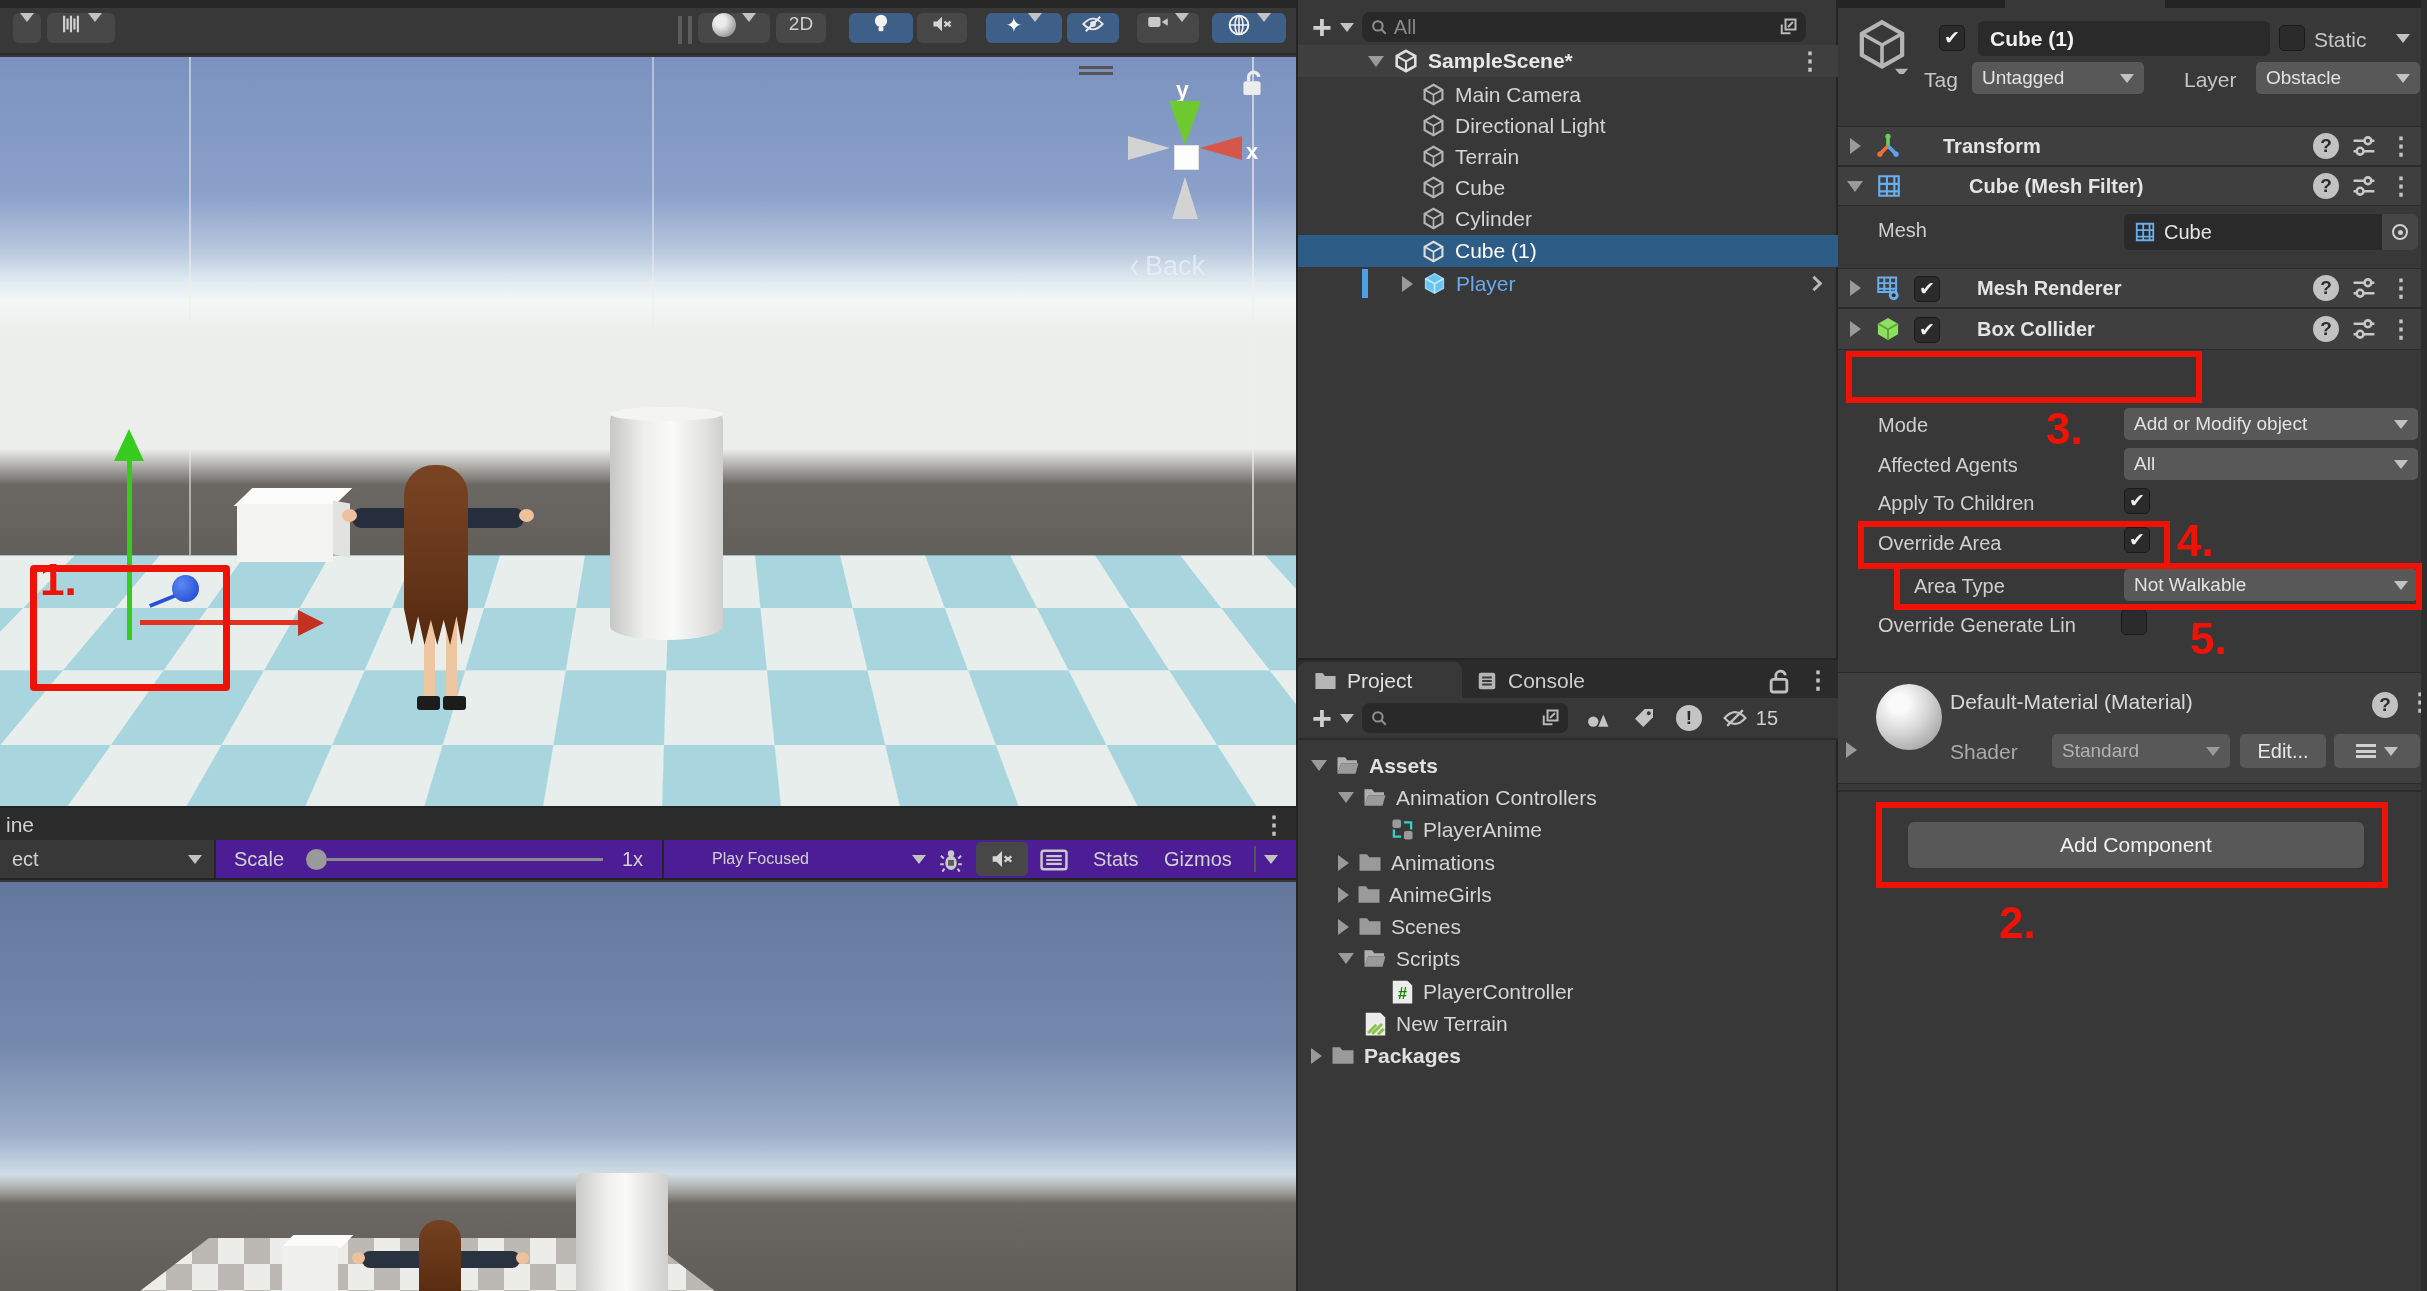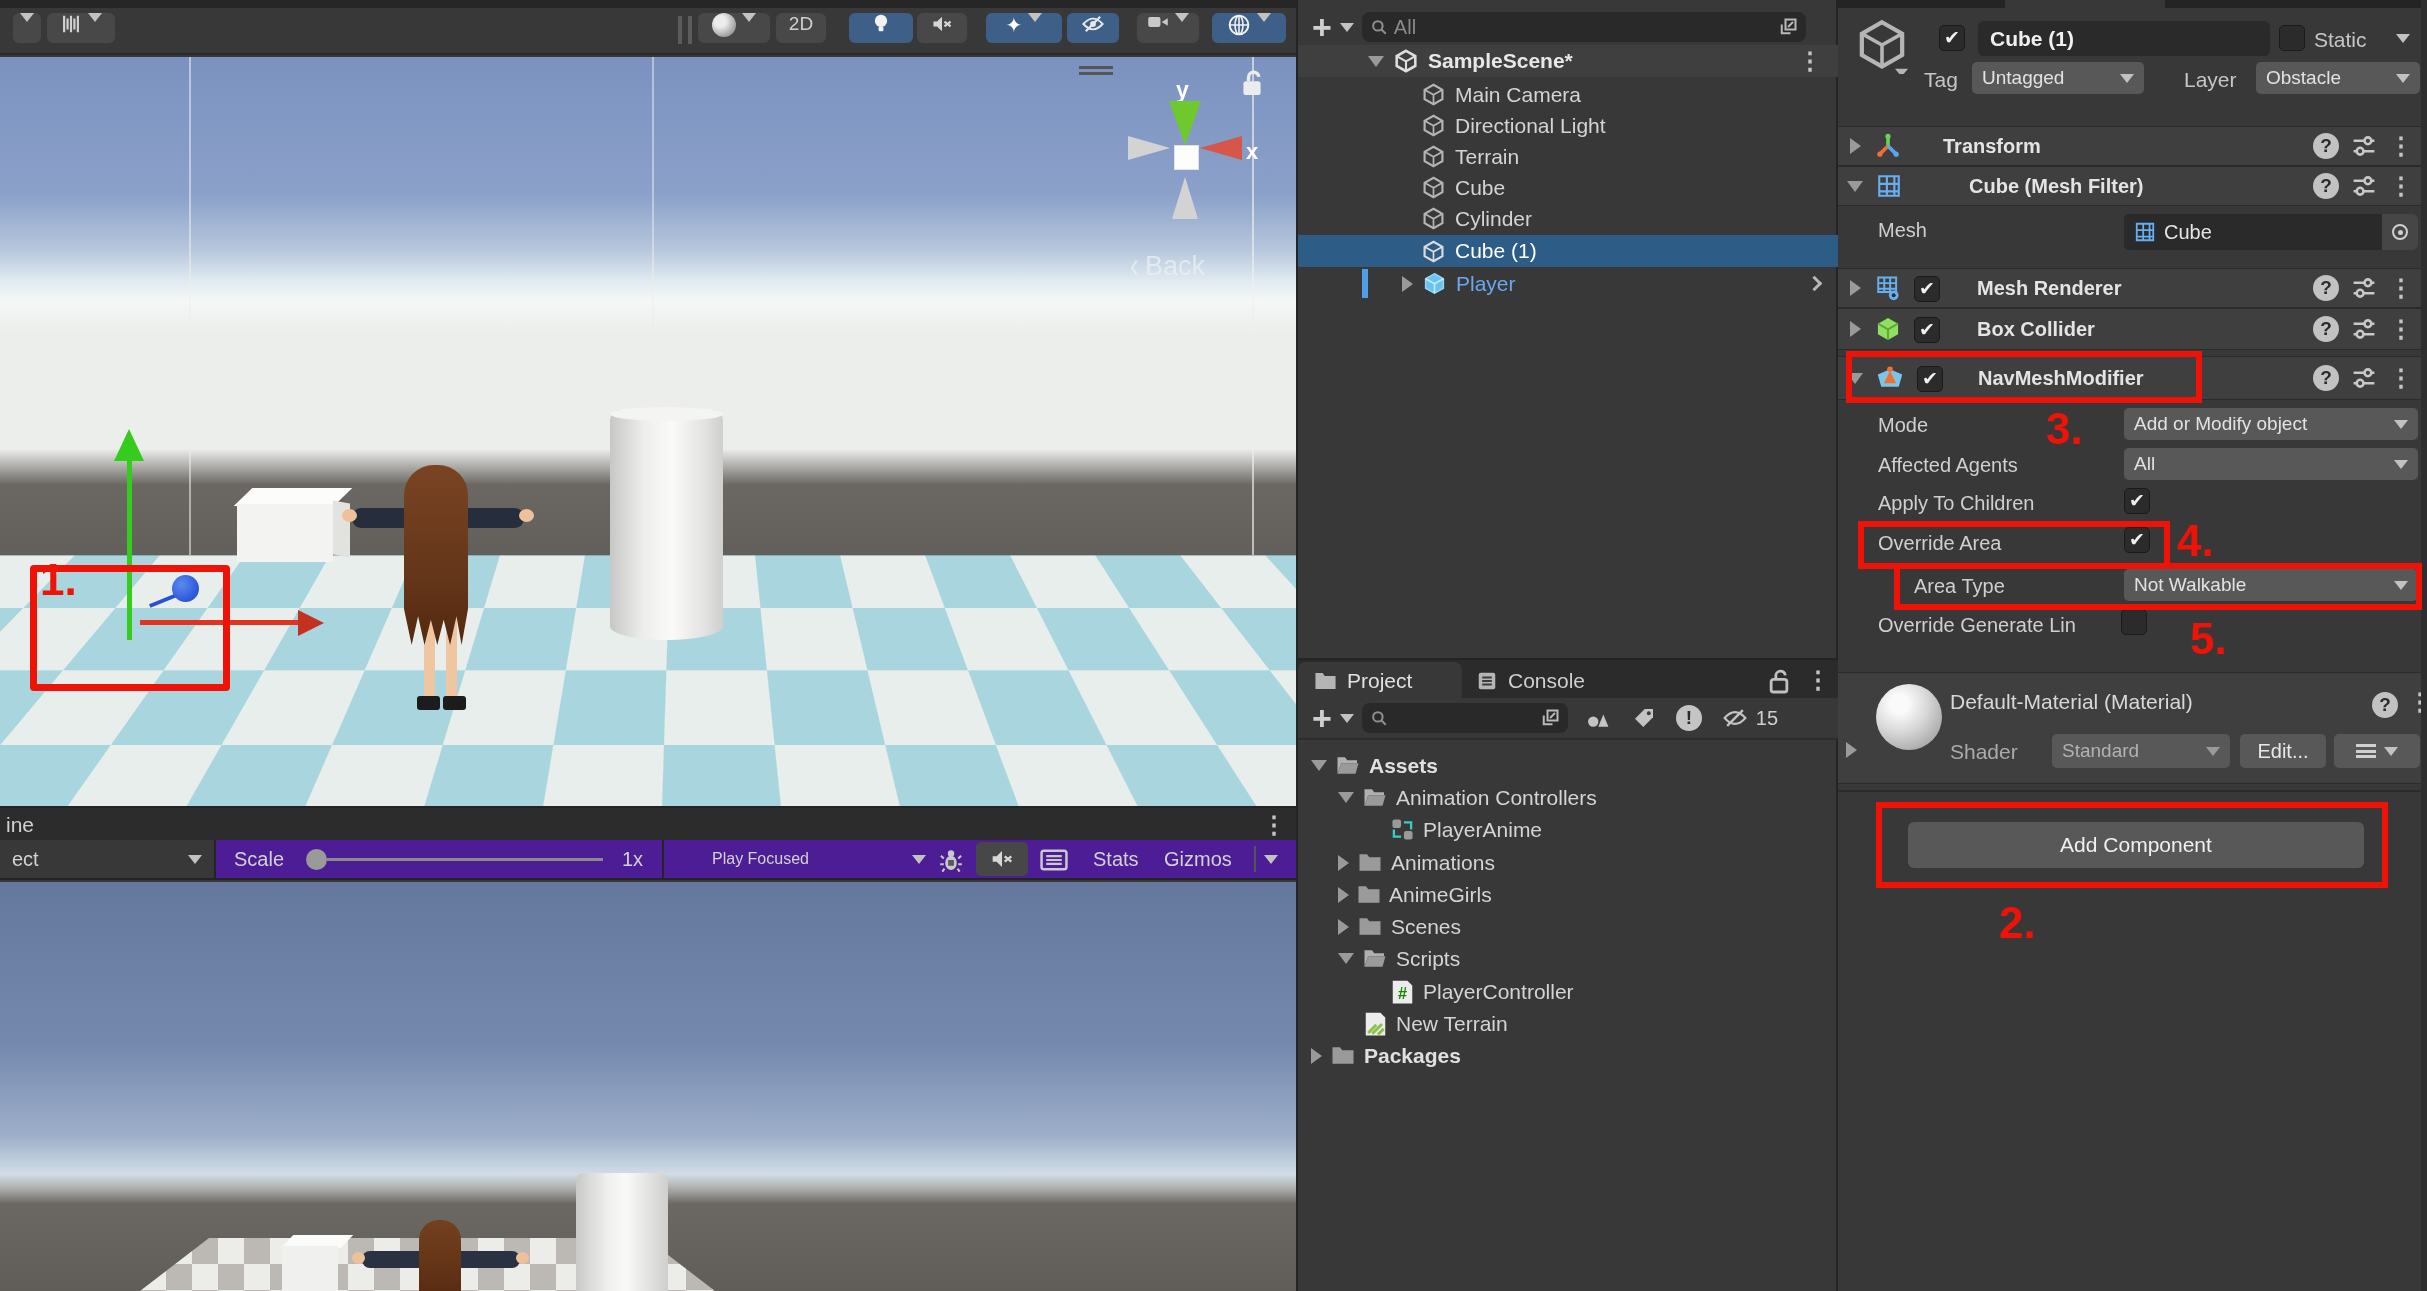--- a/index.html
+++ b/index.html
@@ -553,37 +553,20 @@
       <span class="ttl" style="margin-left:76px">Box Collider</span>
       <span class="help" style="margin-left:auto"></span>
       <svg style="margin-left:12px" width="26" height="26" viewBox="0 0 20 20">
           <path d="M2 6h16M2 14h16" stroke="#c8c8c8" stroke-width="2"></path>
           <circle cx="13" cy="6" r="2.6" fill="#3f3f3f" stroke="#c8c8c8" stroke-width="2"></circle>
           <circle cx="7" cy="14" r="2.6" fill="#3f3f3f" stroke="#c8c8c8" stroke-width="2"></circle>
         </svg>
       <span class="kebab" style="margin:0 14px 0 12px"></span>
     </div>
 
-    <div class="a hdr" style="left:0;top:356px;width:589px;height:44px">
-      <span class="t-dn" style="margin-left:9px"></span>
-      <svg style="margin-left:13px" width="28" height="28" viewBox="0 0 16 16">
-          <path d="M1 6l7-3 7 3-2 7H3z" fill="#7cc4e8"></path>
-          <path d="M8 4L11.5 11h-7z" fill="#f07033"></path>
-          <circle cx="8" cy="3" r="1.6" fill="#f07033"></circle>
-        </svg>
-      <span class="a chk on" style="left:79px;top:9px"></span>
-      <span class="ttl" style="margin-left:74px">NavMeshModifier</span>
-      <span class="help" style="margin-left:auto"></span>
-      <svg style="margin-left:12px" width="26" height="26" viewBox="0 0 20 20">
-          <path d="M2 6h16M2 14h16" stroke="#c8c8c8" stroke-width="2"></path>
-          <circle cx="13" cy="6" r="2.6" fill="#3f3f3f" stroke="#c8c8c8" stroke-width="2"></circle>
-          <circle cx="7" cy="14" r="2.6" fill="#3f3f3f" stroke="#c8c8c8" stroke-width="2"></circle>
-        </svg>
-      <span class="kebab" style="margin:0 14px 0 12px"></span>
-    </div>
 
     <span class="a row-lbl" style="left:40px;top:414px">Mode</span>
     <div class="a dd" style="left:286px;top:408px;width:294px">
       <span>Add or Modify object</span>
         <span class="t-d"></span>
     </div>
     <span class="a row-lbl" style="left:40px;top:454px">Affected Agents</span>
     <div class="a dd" style="left:286px;top:448px;width:294px">
       <span>All</span>
         <span class="t-d"></span>

